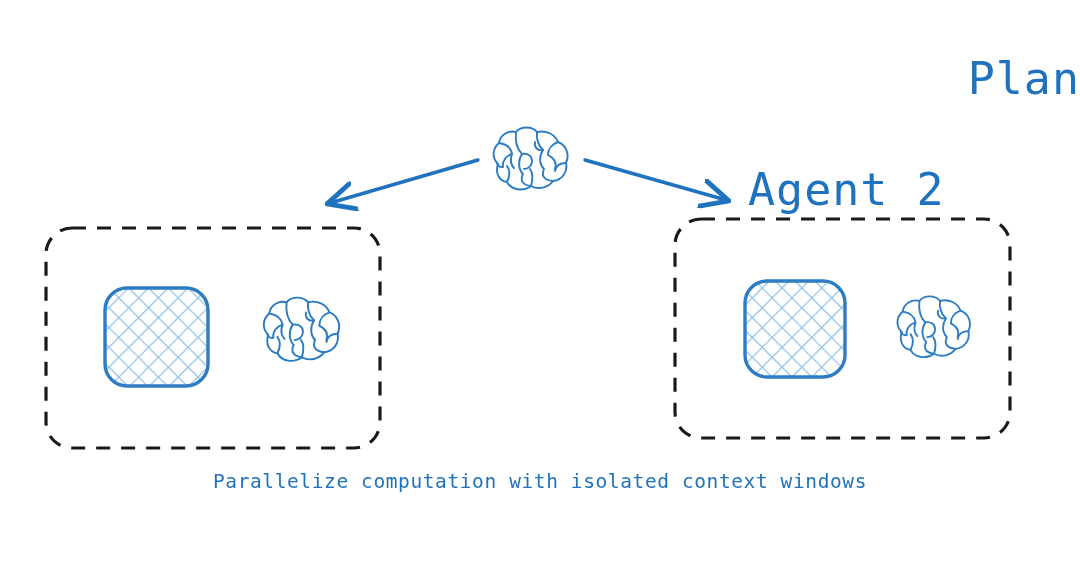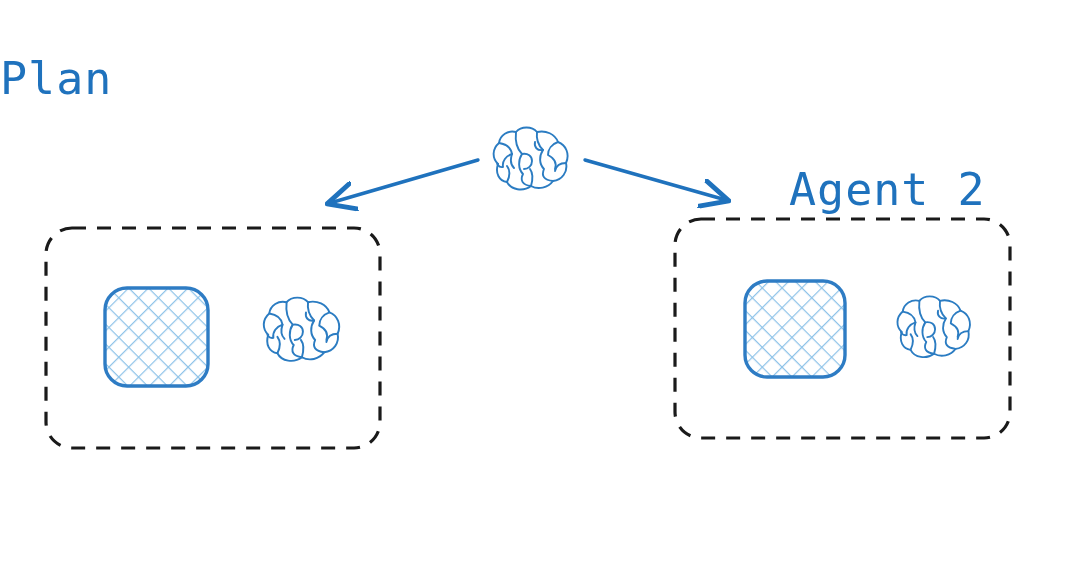--- a/index.html
+++ b/index.html
@@ -29,36 +29,35 @@
     position: absolute;
     color: #1f72bd;
     font-family: "DejaVu Sans Mono", "Liberation Mono", monospace;
     white-space: nowrap;
     user-select: none;
   }
   #title-plan {
     left: 0;
     top: 52px;
     width: 1080px;
-    text-align: left;
+    text-align: right;
     font-size: 45px;
     letter-spacing: 1px;
   }
   #label-agent-1 {
     left: 122px;
     top: 163px;
     font-size: 45px;
     letter-spacing: 1px;
   }
   #label-agent-2 {
     left: 748px;
     top: 163px;
     font-size: 45px;
     letter-spacing: 1px;
-    margin-left: 41px;
   }
   #caption {
     left: 0;
     top: 470px;
     width: 1080px;
     text-align: center;
     font-size: 19.5px;
     letter-spacing: 0.6px;
   }
 </style>
@@ -147,14 +146,15 @@
         <path d="M80 41 C74 41 70 44 69 49"></path>
       </g>
     </g>
   </svg>
 
   <div class="label" id="title-plan">Plan</div>
 
 
   <div class="label" id="label-agent-2">Agent 2</div>
 
+  <div class="label" id="caption">Parallelize computation with isolated context windows</div>
 
 </div>
 
 </body></html>

